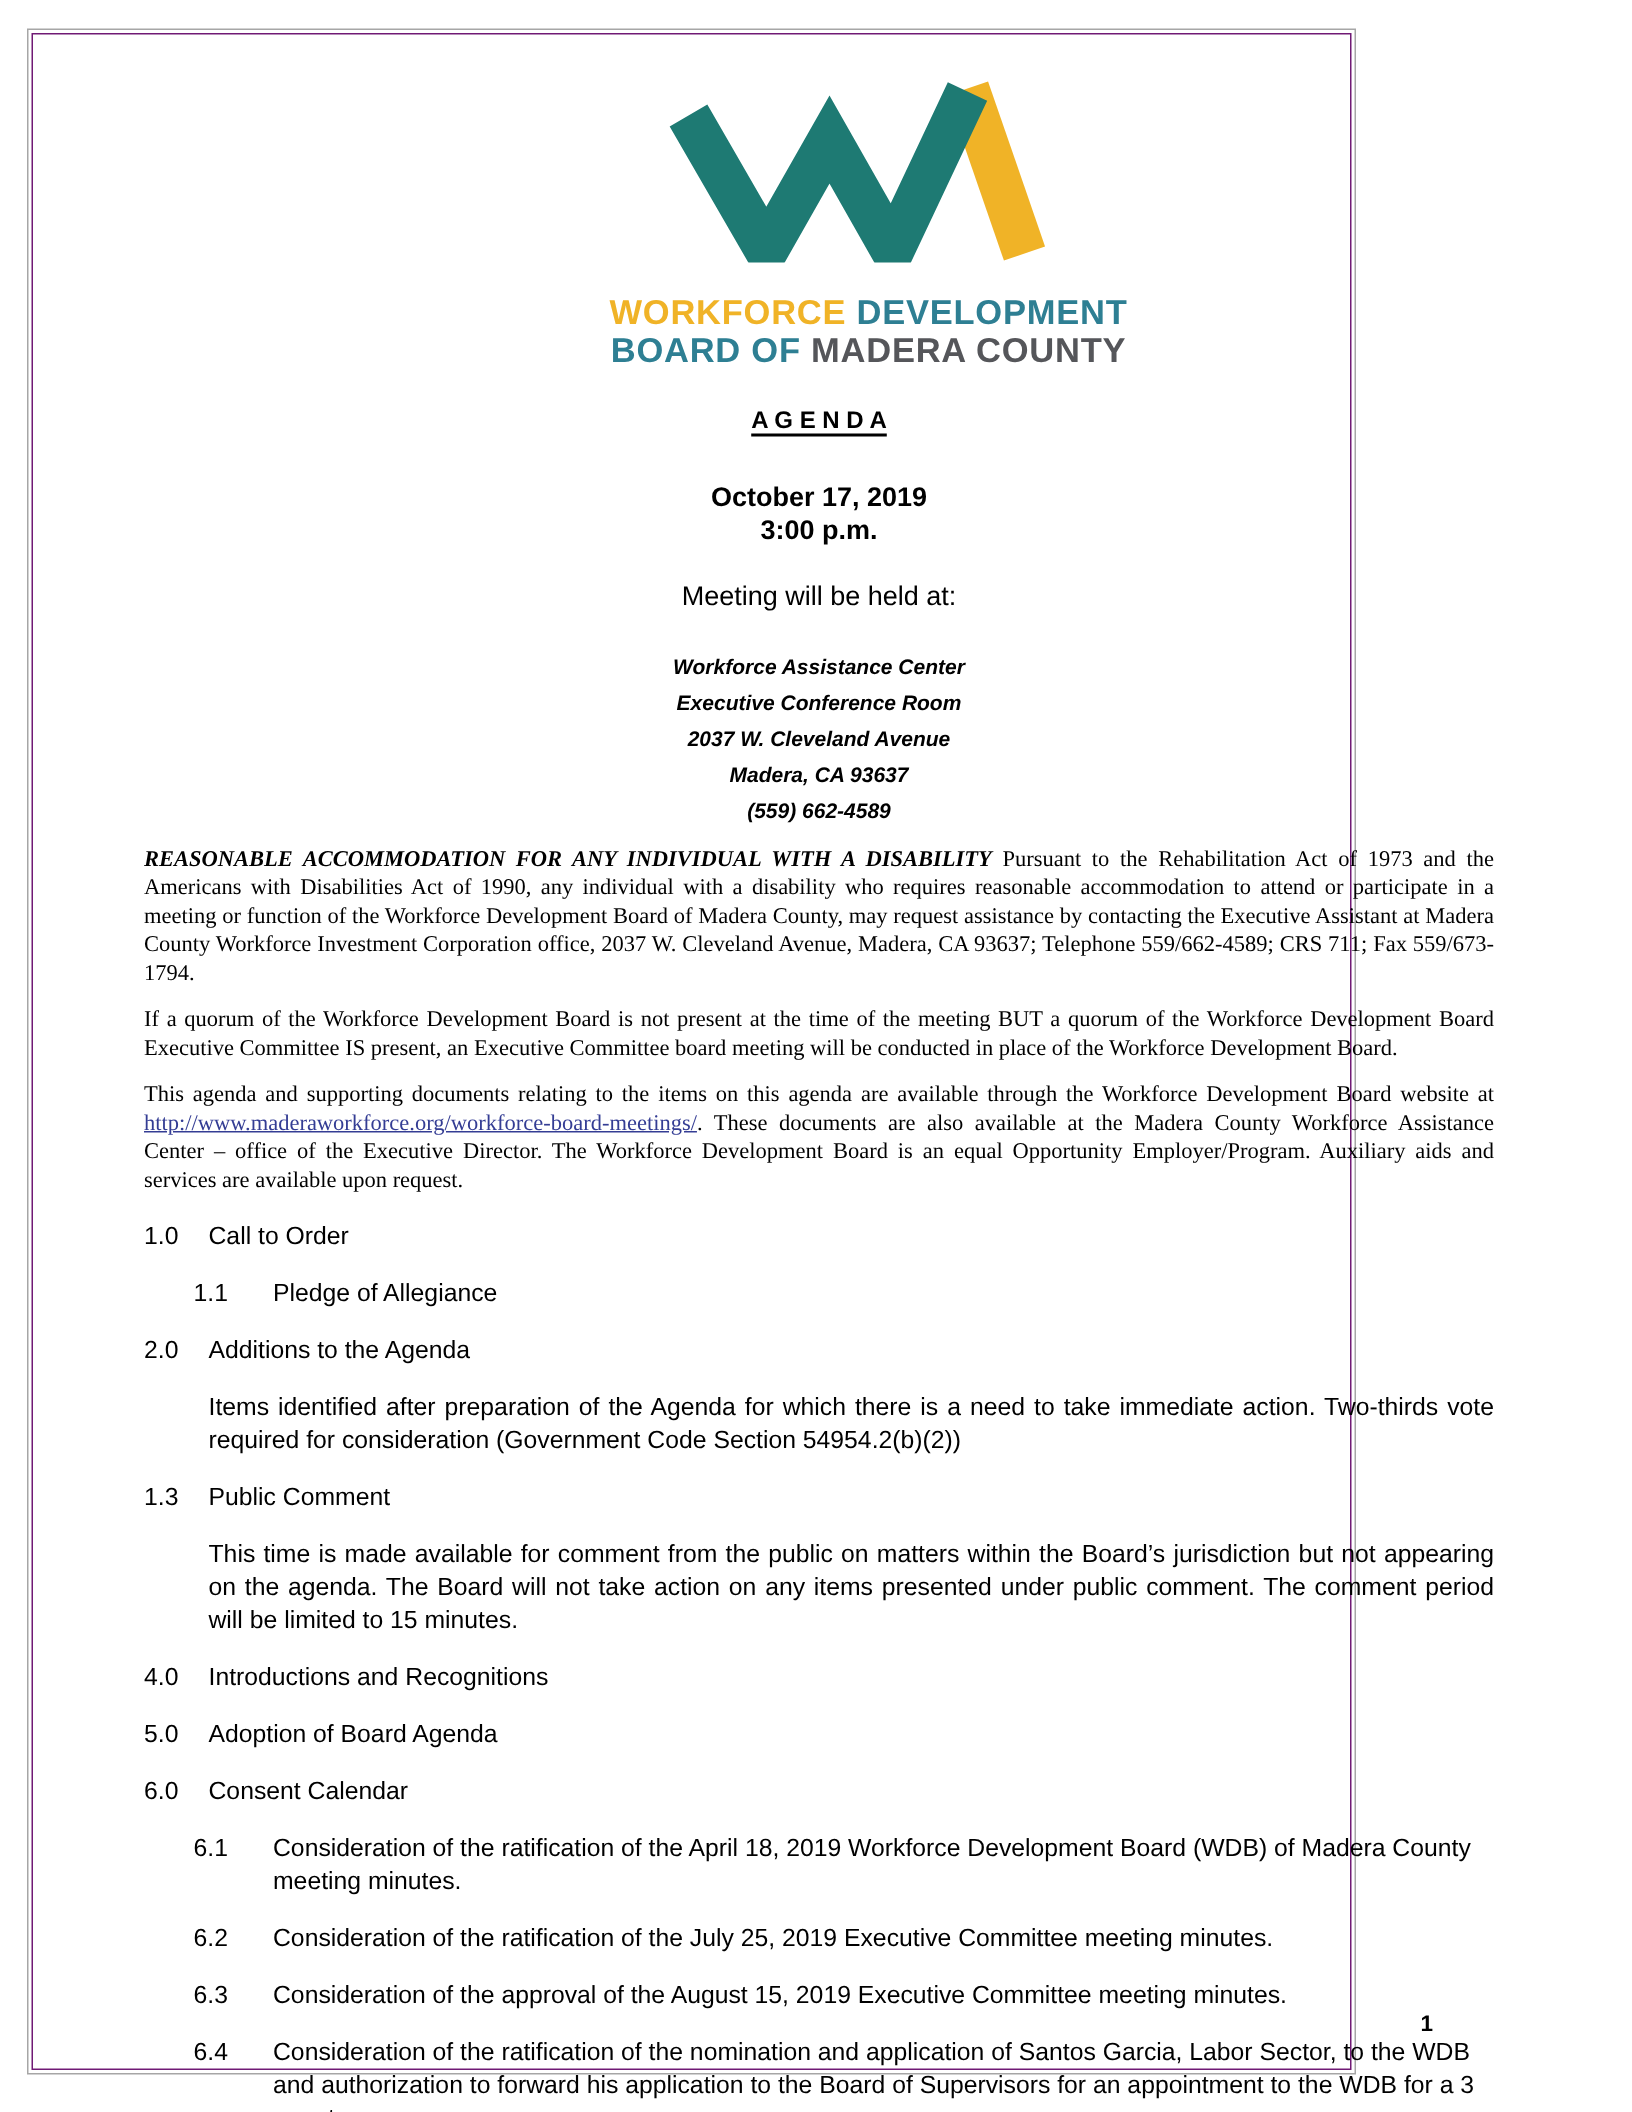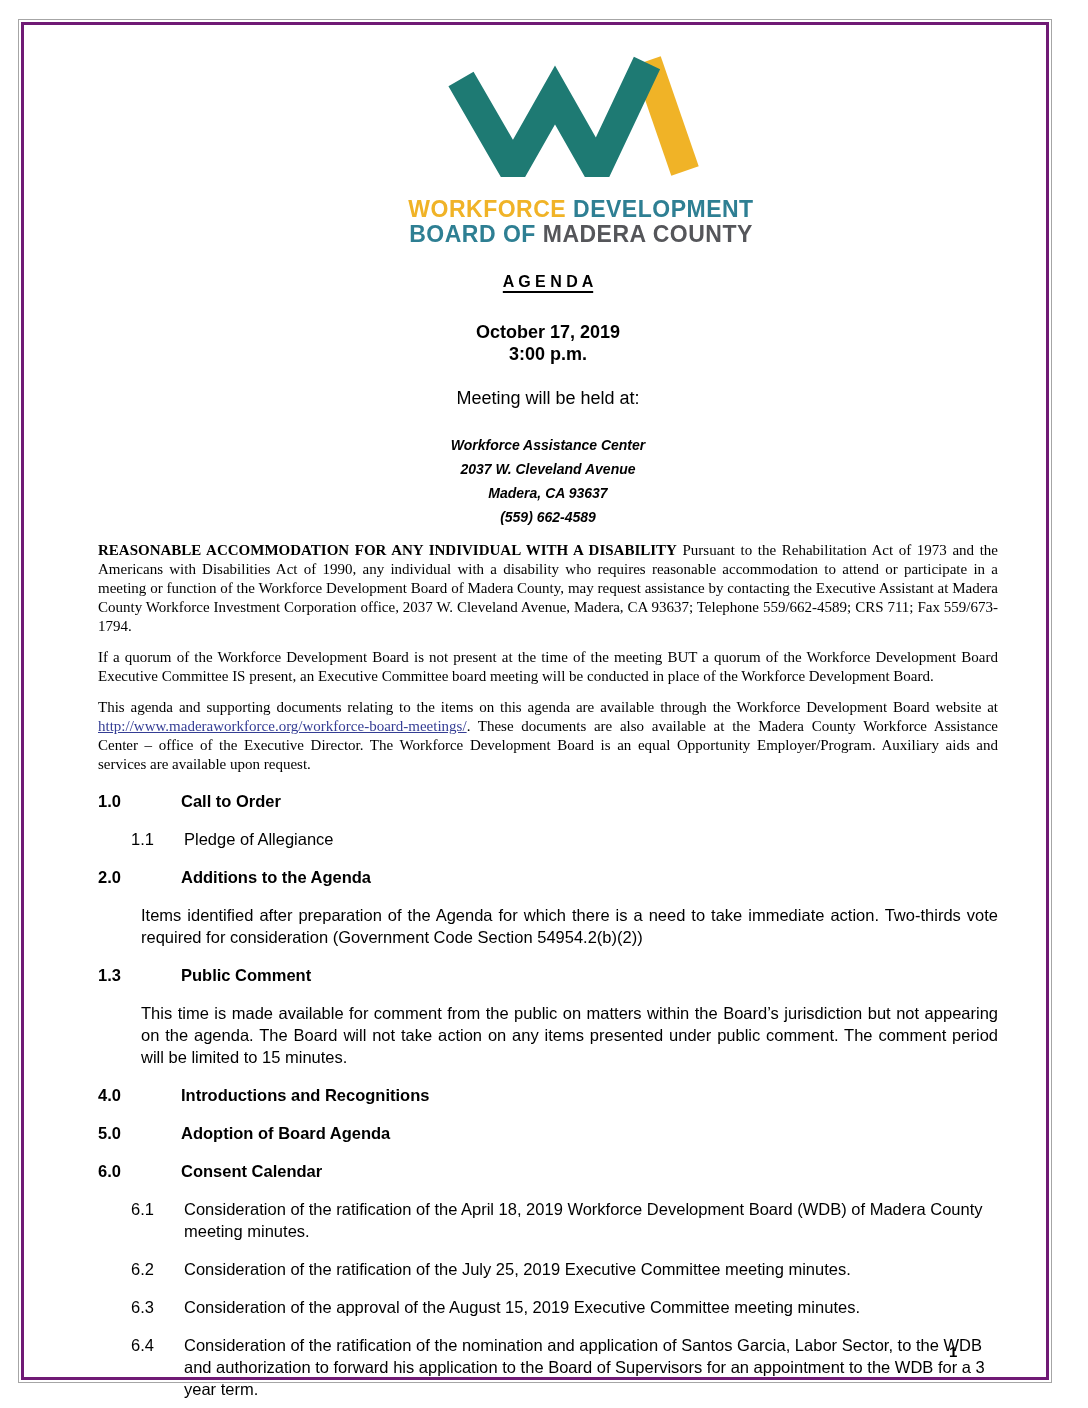--- a/index.html
+++ b/index.html
@@ -1,45 +1,45 @@
 <!DOCTYPE html>
 <html><head>
 <meta charset="utf-8">
 <style>
   html,body{margin:0;padding:0;}
   body{
     width:1088px;height:1408px;background:#ffffff;position:relative;
     font-family:"Liberation Sans", sans-serif;color:#000;
   }
   .page{
-    position:absolute;left:21px;top:22px;width:1028px;height:1358px;
+    position:absolute;left:21px;top:22px;width:880px;height:1358px;
     box-sizing:border-box;background:#fff;
-    border:3px solid #701a75;outline:1px solid #a6a6a6;outline-offset:2px;
+    border:1px solid #701a75;outline:1px solid #a6a6a6;outline-offset:2px;
   }
   .content{position:absolute;left:74px;top:0;width:900px;}
   
   .logo-block{margin-top:30px;text-align:center;transform:translateX(33px);}
   .logo-mark{display:inline-block;}
   .wordmark{margin-top:16px;font-weight:bold;font-size:23px;line-height:25px;letter-spacing:0.5px;white-space:nowrap;}
   .wm-yellow{color:#F0B327;}
   .wm-blue{color:#2E7F93;}
   .wm-gray{color:#55565A;}
   
   .agenda-title{margin:26px 0 0 0;text-align:center;font-size:16px;font-weight:bold;letter-spacing:0;}
   .agenda-title span{text-decoration:underline;text-decoration-thickness:2px;text-underline-offset:4px;}
   .datetime{margin-top:30px;text-align:center;font-size:18px;font-weight:bold;line-height:22px;}
   .held-at{margin-top:22px;text-align:center;font-size:18px;line-height:22px;}
   .venue{margin-top:24px;text-align:center;font-size:14px;font-weight:bold;font-style:italic;line-height:24px;}
   
   .notice{font-family:"Liberation Serif", serif;font-size:15px;line-height:19px;text-align:justify;margin:12px 0 0 0;}
-  .notice .lead{font-weight:bold;}
+  .notice .lead{font-weight:bold;font-style:italic;}
   .link{color:#343D94;text-decoration:underline;cursor:pointer;}
   
   .agenda-list{margin-top:14px;font-size:16.5px;line-height:22px;}
-  .item{display:flex;margin-top:16px;font-weight:bold;gap:40px;}
+  .item{display:flex;margin-top:16px;font-weight:normal;}
   .item .num{flex:none;width:43px;}
   .sub{display:flex;margin-left:33px;margin-top:16px;justify-content:space-between;}
   .sub .num{flex:none;width:53px;}
   .sub .stxt{flex:1;}
   .ibody{margin:16px 0 0 43px;text-align:justify;}
   .pagenum{position:absolute;left:925px;top:1318px;font-size:15px;font-weight:bold;}
 </style>
 </head>
 <body>
 
@@ -61,20 +61,21 @@
 
     <div class="datetime">
       <div>October 17, 2019</div>
       <div>3:00 p.m.</div>
     </div>
 
     <div class="held-at">Meeting will be held at:</div>
 
     <div class="venue">
       <div>Workforce Assistance Center</div>
+      <div>Executive Conference Room</div>
       <div>2037 W. Cleveland Avenue</div>
       <div>Madera, CA 93637</div>
       <div>(559) 662-4589</div>
     </div>
 
     <p class="notice"><strong class="lead">REASONABLE ACCOMMODATION FOR ANY INDIVIDUAL WITH A DISABILITY</strong><span> Pursuant to the Rehabilitation Act of 1973 and the Americans with Disabilities Act of 1990, any individual with a disability who requires reasonable accommodation to attend or participate in a meeting or function of the Workforce Development Board of Madera County, may request assistance by contacting the Executive Assistant at Madera County Workforce Investment Corporation office, 2037 W. Cleveland Avenue, Madera, CA 93637; Telephone 559/662-4589; CRS 711; Fax 559/673-1794.</span></p>
 
     <p class="notice">If a quorum of the Workforce Development Board is not present at the time of the meeting BUT a quorum of the Workforce Development Board Executive Committee IS present, an Executive Committee board meeting will be conducted in place of the Workforce Development Board.</p>
 
     <p class="notice"><span>This agenda and supporting documents relating to the items on this agenda are available through the Workforce Development Board website at </span><a class="link">http://www.maderaworkforce.org/workforce-board-meetings/</a><span>. These documents are also available at the Madera County Workforce Assistance Center – office of the Executive Director. The Workforce Development Board is an equal Opportunity Employer/Program. Auxiliary aids and services are available upon request.</span></p>

